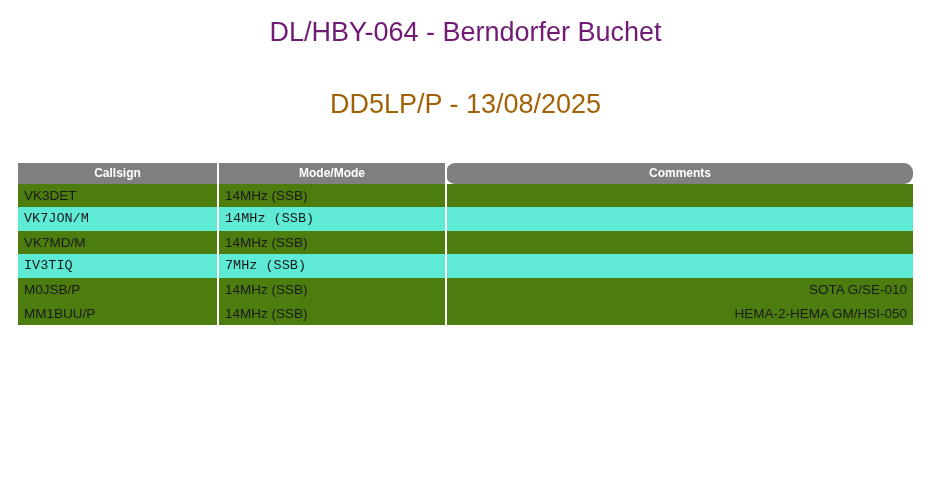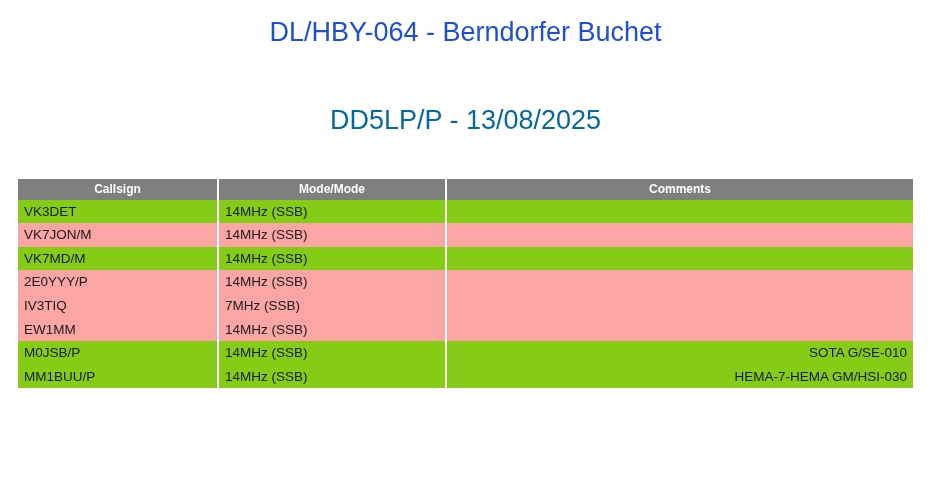--- a/index.html
+++ b/index.html
@@ -20,31 +20,31 @@
     position: relative;
     box-sizing: border-box;
   }
   .title-block {
     text-align: center;
     padding-top: 16px;
   }
   .title-main {
     font-size: 27px;
     font-weight: normal;
-    color: #1d4ed8;
+    color: #701a75;
     letter-spacing: 0px;
     line-height: 1.2;
     margin: 0;
   }
   .title-sub {
     font-size: 27px;
     font-weight: normal;
-    color: #0369a1;
+    color: #a16207;
     line-height: 1.2;
-    margin: 16px;
+    margin: 0;
     padding-top: 40px;
   }
   .table-wrap {
     margin-top: 42px;
     padding-left: 18px;
     padding-right: 28px;
   }
   table.log {
     width: 895px;
     border-collapse: collapse;
@@ -56,38 +56,40 @@
     color: #ffffff;
     font-size: 12px;
     font-weight: bold;
     text-align: center;
     padding: 3px 4px;
     border-right: 2px solid #ffffff;
     line-height: 1.25;
   }
   table.log th:last-child {
     border-right: none;
+    border-radius: 9px;
   }
   table.log td {
     padding: 2px 6px;
     line-height: 1.45;
     font-size: 13.5px;
     color: #1a1a1a;
     border-right: 2px solid #ffffff;
     white-space: nowrap;
     overflow: hidden;
   }
   table.log td:last-child {
     border-right: none;
   }
   table.log tr.odd td {
-    background: #84cc16;
+    background: #4d7c0f;
   }
   table.log tr.even td {
-    background: #fca5a5;
+    background: #5eead4;
+    font-family: Liberation Mono, monospace;
   }
   .col-call { width: 200px; }
   .col-band { width: 228px; }
   .col-comments { width: 467px; }
   .cell-comments {
     text-align: right;
   }
 </style>
 </head>
 <body>
@@ -123,41 +125,31 @@
             <td>VK7JON/M</td>
             <td>14MHz (SSB)</td>
             <td class="cell-comments"></td>
           </tr>
           <tr class="odd">
             <td>VK7MD/M</td>
             <td>14MHz (SSB)</td>
             <td class="cell-comments"></td>
           </tr>
           <tr class="even">
-            <td>2E0YYY/P</td>
-            <td>14MHz (SSB)</td>
-            <td class="cell-comments"></td>
-          </tr>
-          <tr class="even">
             <td>IV3TIQ</td>
             <td>7MHz (SSB)</td>
-            <td class="cell-comments"></td>
-          </tr>
-          <tr class="even">
-            <td>EW1MM</td>
-            <td>14MHz (SSB)</td>
             <td class="cell-comments"></td>
           </tr>
           <tr class="odd">
             <td>M0JSB/P</td>
             <td>14MHz (SSB)</td>
             <td class="cell-comments">SOTA G/SE-010</td>
           </tr>
           <tr class="odd">
             <td>MM1BUU/P</td>
             <td>14MHz (SSB)</td>
-            <td class="cell-comments">HEMA-7-HEMA GM/HSI-030</td>
+            <td class="cell-comments">HEMA-2-HEMA GM/HSI-050</td>
           </tr>
         </tbody>
     </table>
   </div>
 
 </div>
 
 </body></html>

